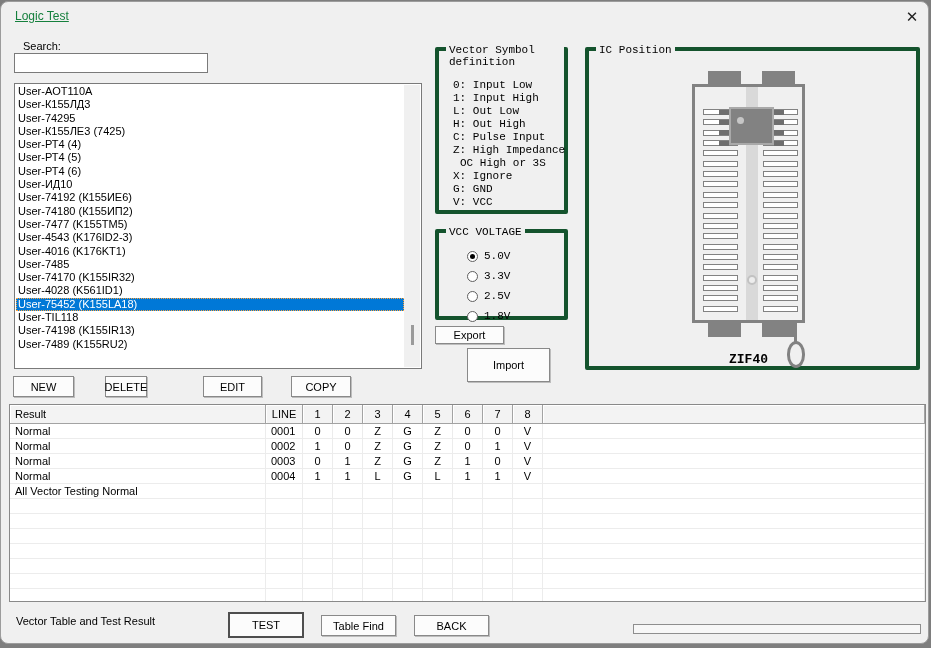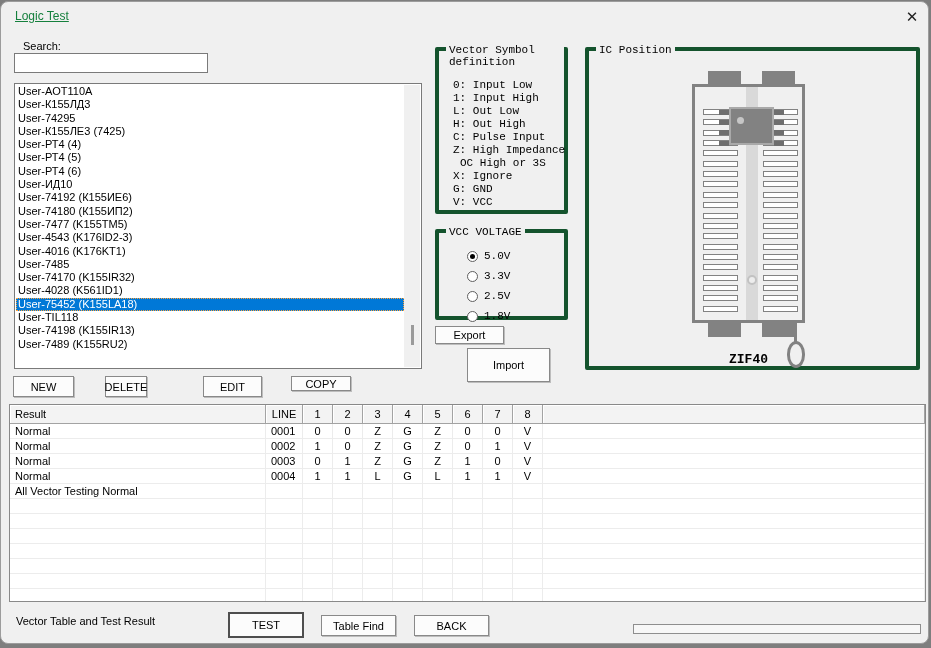--- a/index.html
+++ b/index.html
@@ -238,21 +238,21 @@
       </div>
     <div class="zif-circle"></div>
     <div class="lever-bar"></div>
     <div class="lever-loop"></div>
     <div class="zif-caption">ZIF40</div>
   </div>
 
   <button class="btn" style="left:12px; top:374px; width:61px; height:21px;">NEW</button>
   <button class="btn" style="left:104px; top:374px; width:42px; height:21px;">DELETE</button>
   <button class="btn" style="left:202px; top:374px; width:59px; height:21px;">EDIT</button>
-  <button class="btn" style="left:290px; top:374px; width:60px; height:15px;">COPY</button>
+  <button class="btn" style="left:290px; top:374px; width:60px; height:21px;">COPY</button>
 
   <div class="abs rtable">
     <div class="thead">
         <div class="trow">
           <div class="cell result">Result</div>
           <div class="cell">LINE</div>
           <div class="cell">1</div>
           <div class="cell">2</div>
           <div class="cell">3</div>
           <div class="cell">4</div>

